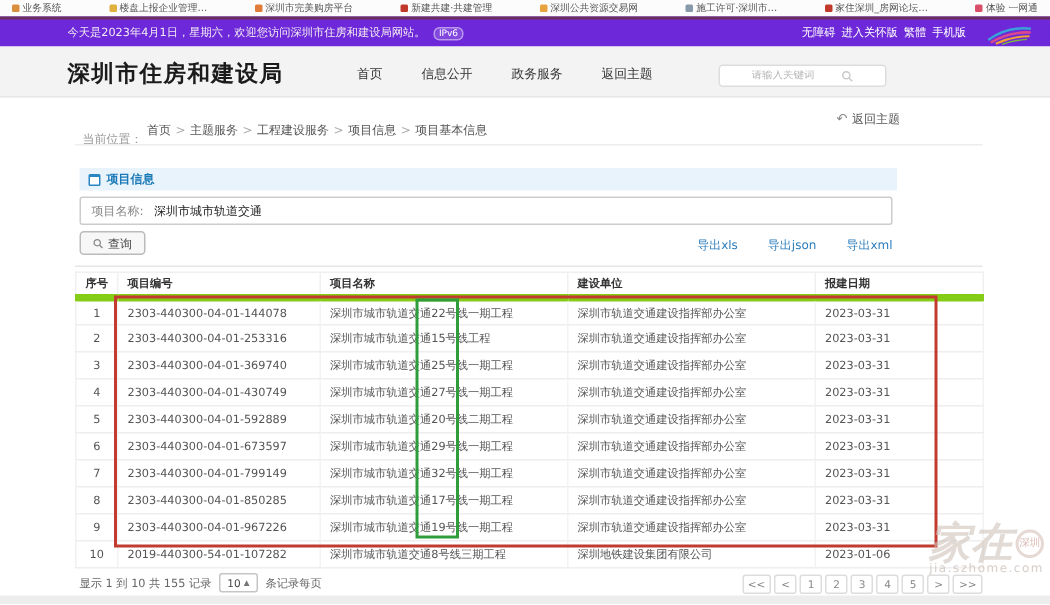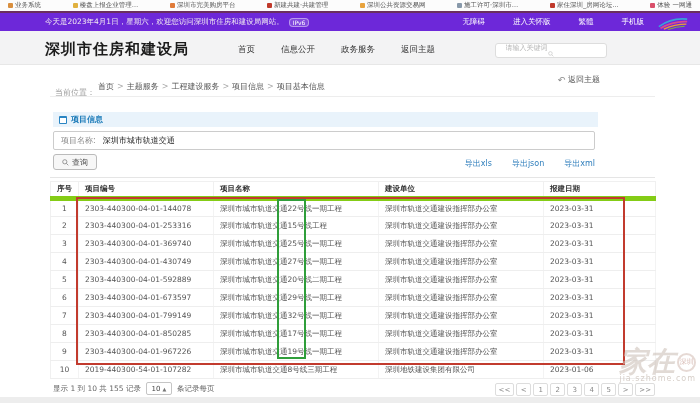--- a/index.html
+++ b/index.html
@@ -22,22 +22,22 @@
   .ipv6 { border:1px solid rgba(255,255,255,.45); border-radius:4px; padding:0 3px; font-size:6px;
     margin-left:5px; background:rgba(255,255,255,.15); color:#fff; }
   .topbar-right { display:flex; gap:12px; align-items:center; color:#fff; }
 
   
   .site-header { position:absolute; top:31px; left:0; width:100%; height:34px; background:#f3f3f4;
     border-bottom:1px solid #e7e7e7; }
   .site-title { position:absolute; left:45px; top:9px; font-size:15px; font-weight:bold; color:#1b1b1b; letter-spacing:1px; }
   .main-nav { position:absolute; left:238px; top:13px; display:flex; gap:26px; font-size:8.5px; color:#333; }
   .main-nav span { cursor:pointer; }
-  .search-box { position:absolute; left:495px; top:12px; width:112px; height:15px; background:#fff;
-    border:1px solid #ddd; border-radius:3px; display:flex; align-items:center; padding:0 3px;flex-direction:column; }
+  .search-box { position:absolute; left:479px; top:12px; width:112px; height:15px; background:#fff;
+    border:1px solid #ddd; border-radius:3px; display:flex; align-items:center; padding:0 21px; }
   .search-box input { border:none; outline:none; flex:1; font-size:7px; color:#444; background:transparent; min-width:0; }
   .search-box input::placeholder { color:#b5b5b5; }
 
   
   .crumbs { position:absolute; left:55px; top:75px; font-size:8px; color:#555; display:flex; gap:3px; align-items:center; }
   .crumb-prefix { color:#999;margin-top:12px; }
   .crumb-sep { color:#aaa; }
   .back-link { position:absolute; right:100px; top:74px; font-size:8px; color:#555; display:flex; align-items:center; gap:3px; cursor:pointer; }
   .back-ico { font-size:9px; color:#888; }
   .content-topline { position:absolute; left:50px; top:96px; width:605px; border-top:1px solid #ededed; }
@@ -132,21 +132,21 @@
         <span>体验 一网通</span>
       </span>
     </div>
 
   <div class="topbar">
     <div class="topbar-left">
       <span>今天是2023年4月1日，星期六，欢迎您访问深圳市住房和建设局网站。</span>
       <span class="ipv6">IPv6</span>
     </div>
     <div class="topbar-right">
-      <span id="topbar-links" style="display:flex;gap:28px;">
+      <span id="topbar-links" style="display:flex;gap:4px;">
           <span>无障碍</span>
           <span>进入关怀版</span>
           <span>繁體</span>
           <span>手机版</span>
         </span>
       <svg width="34" height="15" viewBox="0 0 40 18">
         <path d="M3 14 Q18 3 37 5" stroke="#3aa0d8" stroke-width="2" fill="none"></path>
         <path d="M5 16 Q20 7 37 8" stroke="#d84a8f" stroke-width="2" fill="none"></path>
         <path d="M9 17 Q22 11 36 11" stroke="#f0a030" stroke-width="1.6" fill="none"></path>
         <path d="M14 17.5 Q24 14 34 13.5" stroke="#7bb93c" stroke-width="1.2" fill="none"></path>

